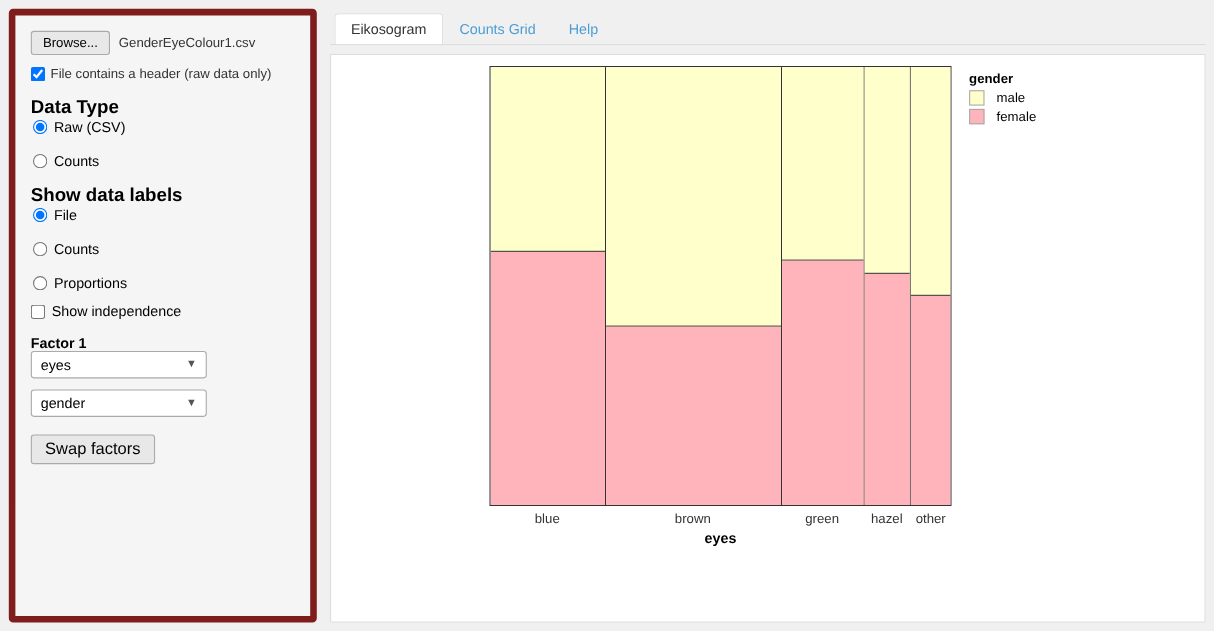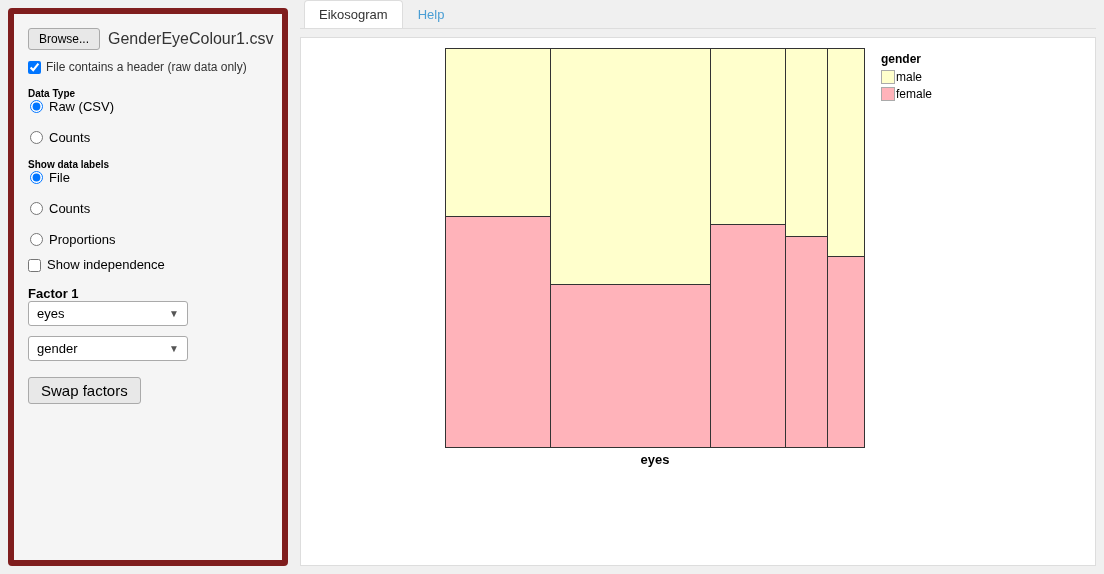--- a/index.html
+++ b/index.html
@@ -36,35 +36,35 @@
     .browse-btn {
       border: 1px solid #aaa;
       background: #e8e8e8;
       padding: 3px 10px;
       border-radius: 3px;
       cursor: pointer;
       font-size: 12px;
     }
 
     .file-name {
-      font-size: 16px;
+      font-size: 12px;
       color: #333;
     }
 
     .header-check {
       display: flex;
       align-items: center;
       gap: 5px;
       font-size: 12px;
       color: #333;
     }
 
     .section-title {
       font-weight: bold;
-      font-size: 10px;
+      font-size: 17px;
       margin-top: 4px;
     }
 
     .radio-group {
       display: flex;
       flex-direction: column;
       gap: 16px;
       padding-left: 2px;
     }
 
@@ -125,21 +125,21 @@
       font-size: 15px;
       margin-top: 6px;
       width: fit-content;
     }
 
     
     .right-panel {
       flex: 1;
       display: flex;
       flex-direction: column;
-      padding: 0 8px 8px 4px;
+      padding: 12px 8px 8px 4px;
     }
 
     .tabs {
       display: flex;
       gap: 0;
       border-bottom: 1px solid #ddd;
       margin-bottom: 8px;
       padding-left: 4px;
     }
 
@@ -246,21 +246,21 @@
 
     .legend-title {
       font-weight: bold;
       font-size: 12px;
       margin-bottom: 4px;
     }
 
     .legend-item {
       display: flex;
       align-items: center;
-      gap: 1px;
+      gap: 11px;
       margin-bottom: 3px;
     }
 
     .legend-swatch {
       width: 14px;
       height: 14px;
       border: 1px solid #aaa;
       flex-shrink: 0;
     }
   </style>
@@ -332,20 +332,21 @@
   </div>
 
   <button class="swap-btn">Swap factors</button>
 
 </div>
 
 <div class="right-panel">
 
   <div class="tabs">
     <div class="tab active">Eikosogram</div>
+    <div class="tab">Counts Grid</div>
     <div class="tab">Help</div>
   </div>
 
   <div class="chart-area">
     <div class="eikosogram-wrapper">
       <div class="eiko-chart">
         <div class="mosaic" id="mosaic-chart">
 
         <div class="mosaic-col" style="width: 105px; min-width: 105px; max-width: 105px; height: 400px; flex-shrink: 0;">
               <div class="mosaic-cell cell-male" style="height: 168px; border-bottom: 1px solid rgb(51, 51, 51);"></div>
@@ -360,20 +361,28 @@
               <div class="mosaic-cell cell-female" style="height: 224px;"></div>
             </div>
             <div class="mosaic-col" style="width: 42px; min-width: 42px; max-width: 42px; height: 400px; flex-shrink: 0;">
               <div class="mosaic-cell cell-male" style="height: 188px; border-bottom: 1px solid rgb(51, 51, 51);"></div>
               <div class="mosaic-cell cell-female" style="height: 212px;"></div>
             </div>
             <div class="mosaic-col" style="width: 37.8px; min-width: 37.8px; max-width: 37.8px; height: 400px; flex-shrink: 0;">
               <div class="mosaic-cell cell-male" style="height: 208px; border-bottom: 1px solid rgb(51, 51, 51);"></div>
               <div class="mosaic-cell cell-female" style="height: 192px;"></div>
             </div>
+          </div>
+        <div class="x-labels" id="x-labels">
+
+        <div class="x-label" style="width: 105px; min-width: 105px;">blue</div>
+            <div class="x-label" style="width: 159.6px; min-width: 159.6px;">brown</div>
+            <div class="x-label" style="width: 75.6px; min-width: 75.6px;">green</div>
+            <div class="x-label" style="width: 42px; min-width: 42px;">hazel</div>
+            <div class="x-label" style="width: 37.8px; min-width: 37.8px;">other</div>
           </div>
         <div class="x-axis-title">eyes</div>
       </div>
 
       <div class="legend">
         <div class="legend-title">gender</div>
         <div class="legend-item">
           <div class="legend-swatch" style="background:#ffffcc;"></div>
           <span>male</span>
         </div>

